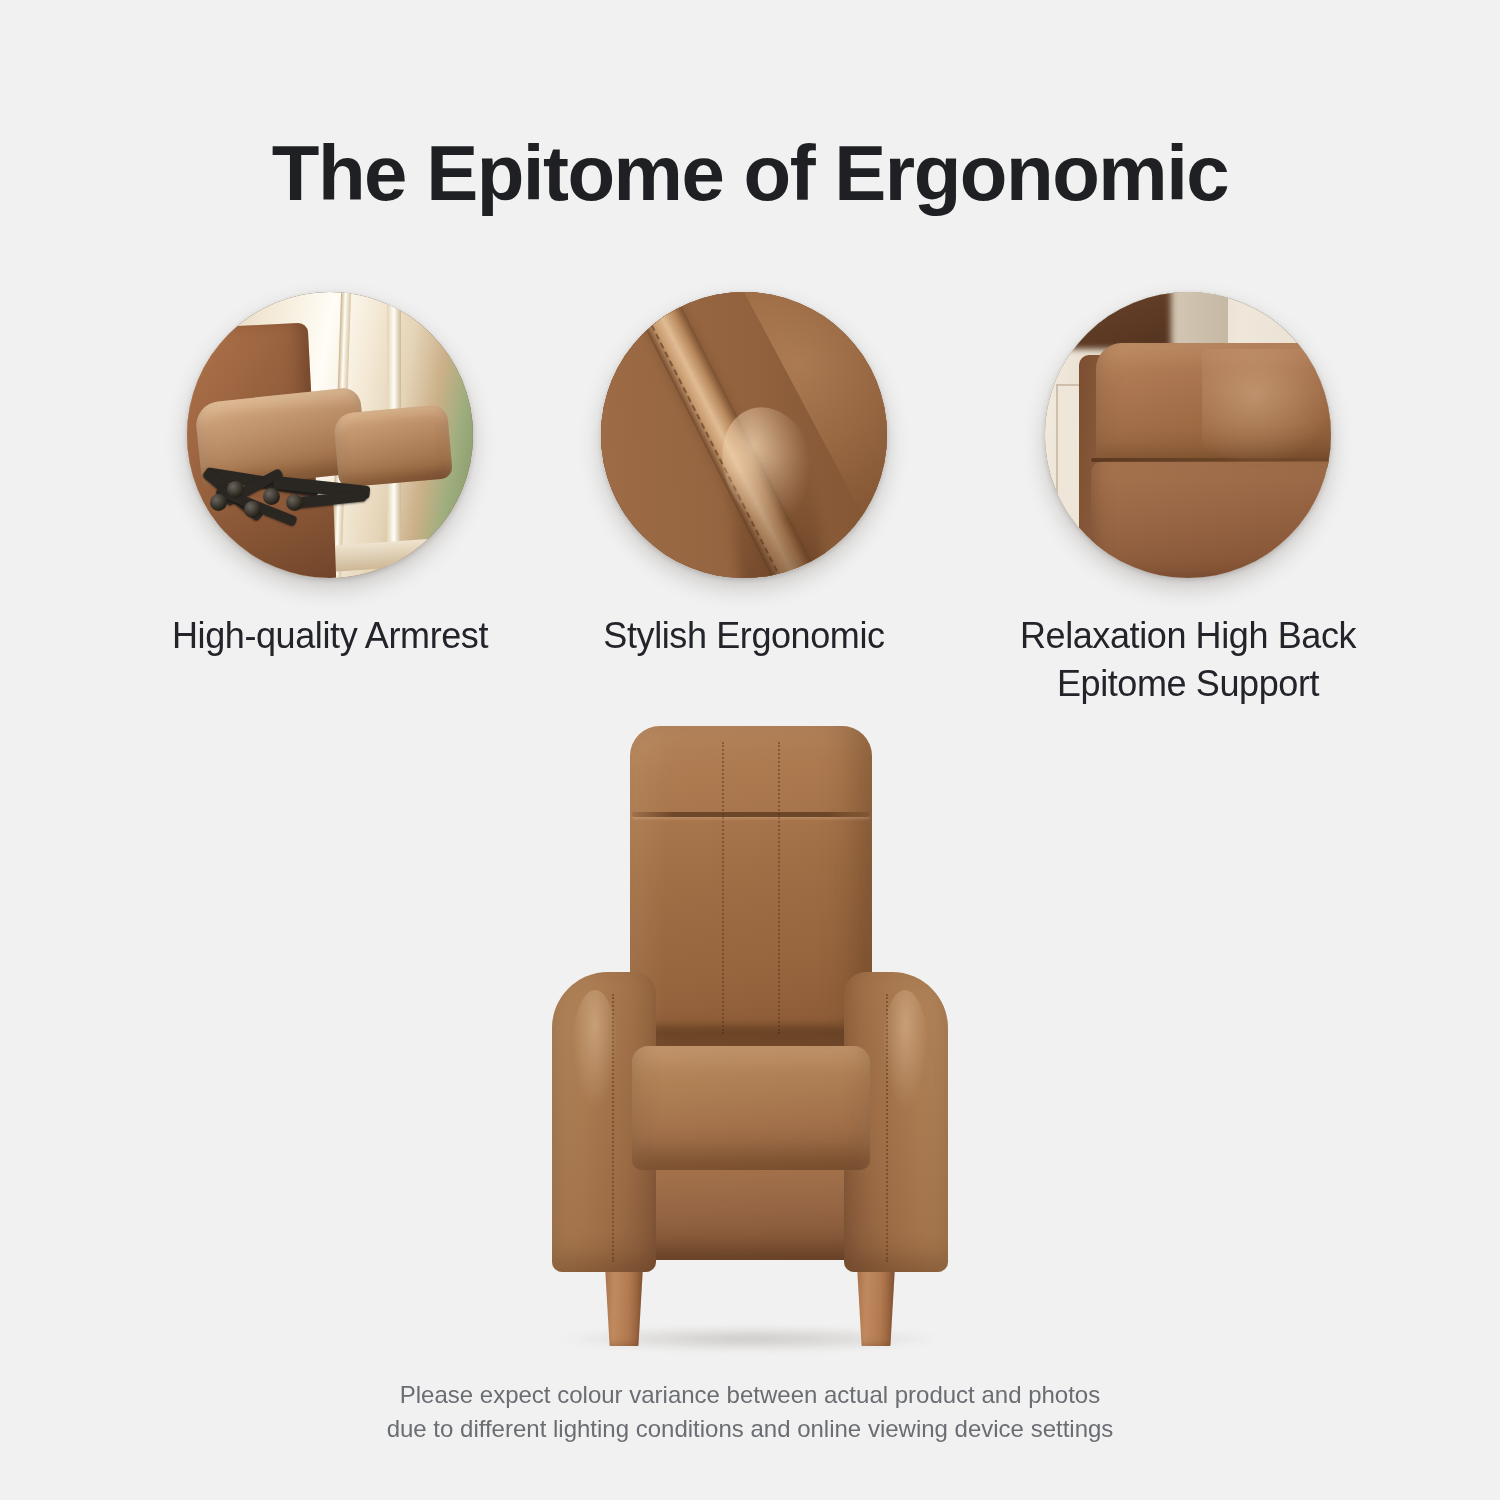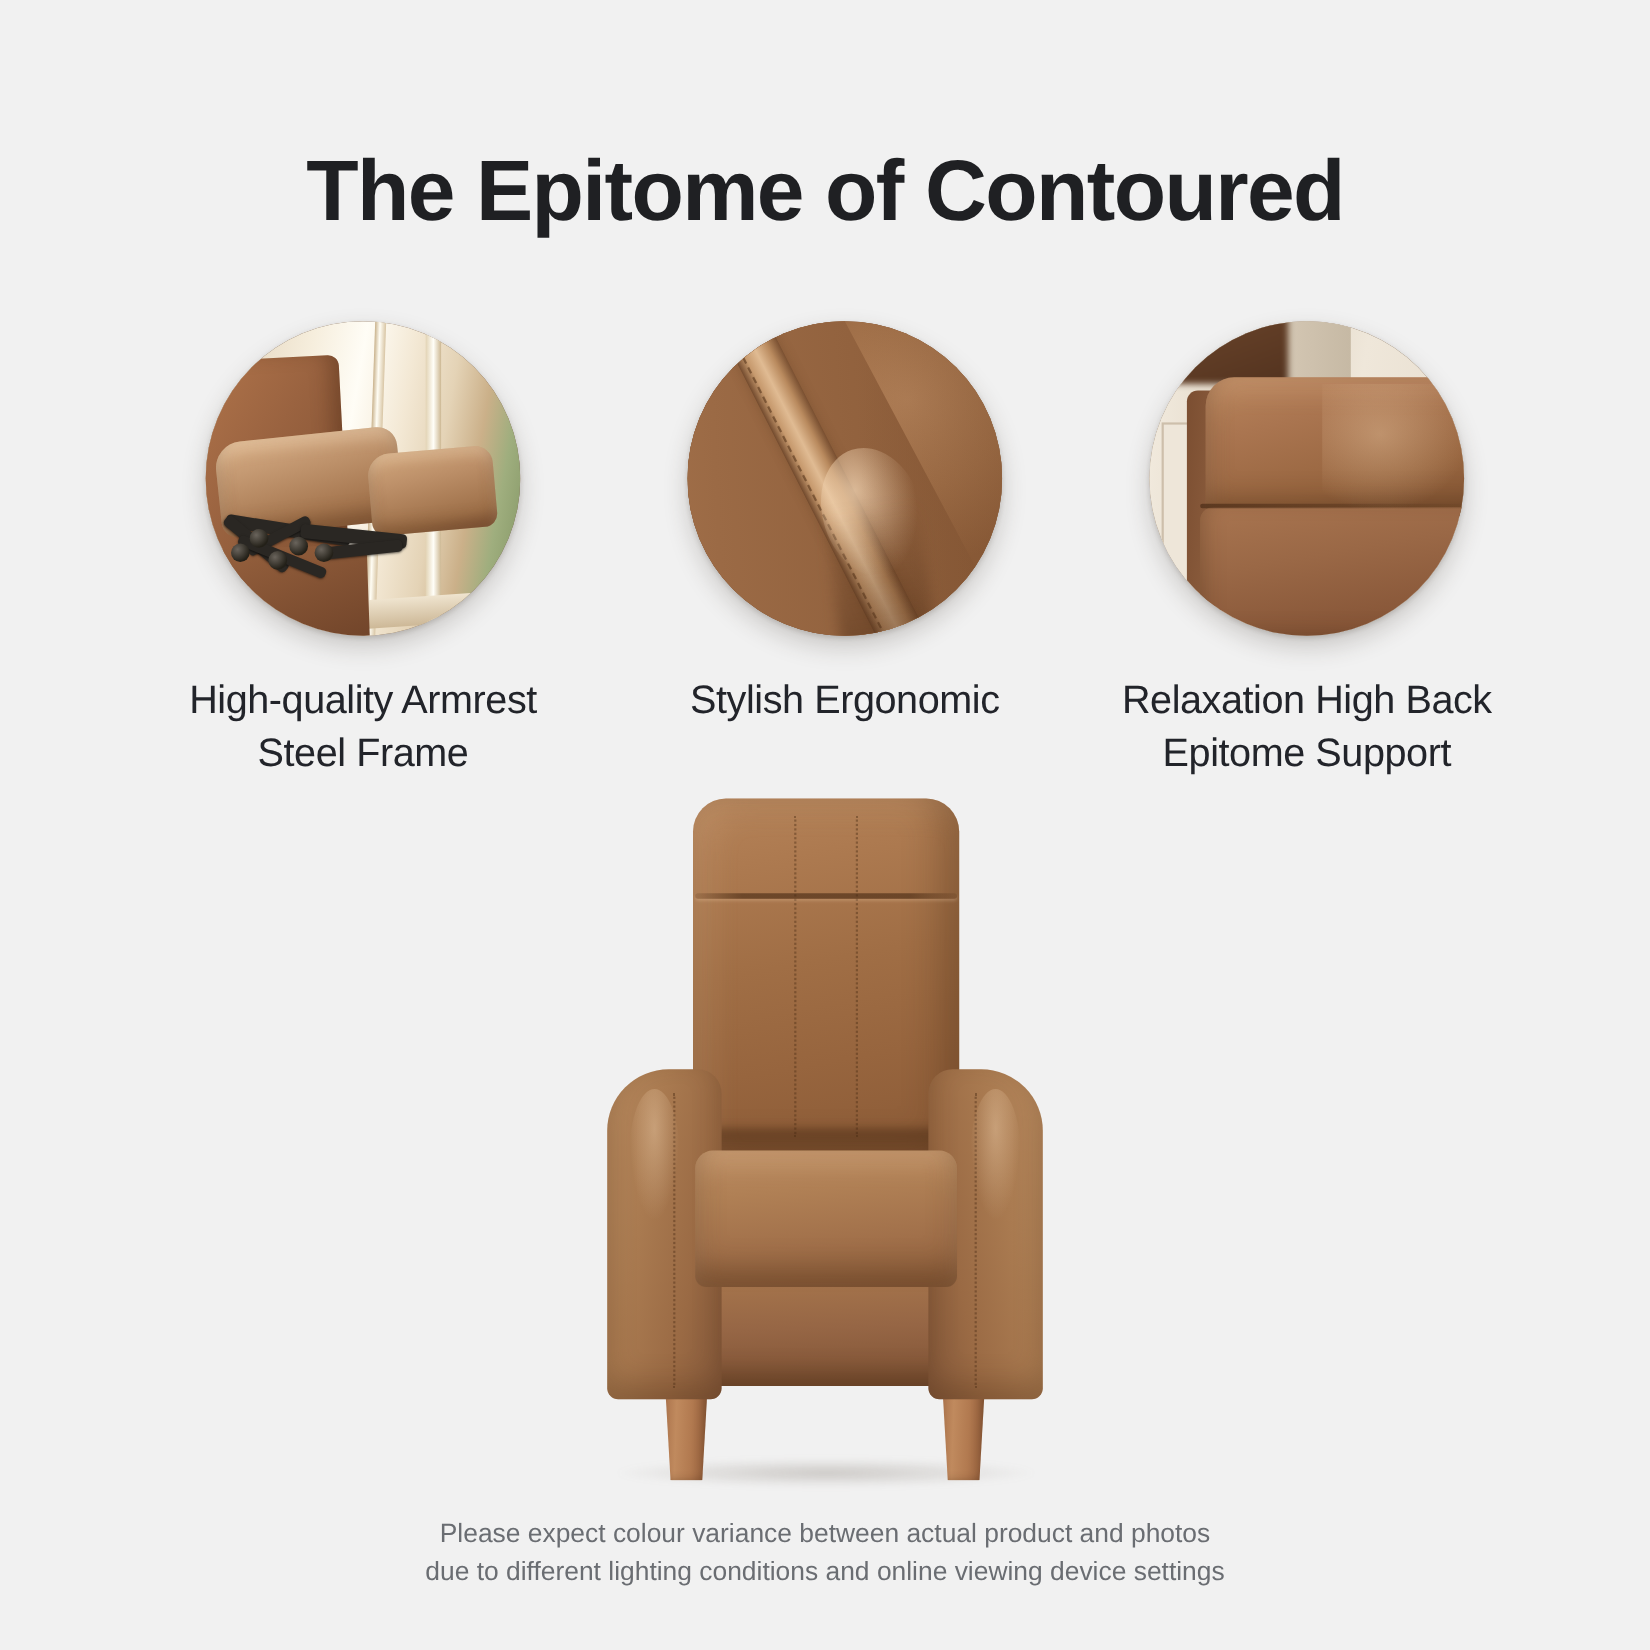--- a/index.html
+++ b/index.html
@@ -43,21 +43,21 @@
     height: 420px;
   }
 
   .feature {
     position: absolute;
     top: 0;
     width: 400px;
     text-align: center;
   }
   .feature-1 { left: 130px; }
-  .feature-2 { left: 568px; }
+  .feature-2 { left: 544px; }
   .feature-3 { left: 988px; }
 
   .circle-wrap {
     position: relative;
     width: 286px;
     height: 286px;
     margin: 0 auto;
     border-radius: 50%;
     overflow: hidden;
     box-shadow: 0 10px 22px rgba(60,50,40,0.22),
@@ -438,21 +438,21 @@
     font-size: 24px;
     line-height: 1.42;
     color: #6a6d72;
   }
 </style>
 </head>
 <body>
 
 <div class="page">
 
-  <h1 class="title">The Epitome of Contoured</h1>
+  <h1 class="title">The Epitome of Ergonomic</h1>
 
   <div class="features">
 
     <div class="feature feature-1">
       <div class="circle-wrap">
         <div class="circle-inner">
           <div class="c1-bg"></div>
           <div class="c1-windowframe"></div>
           <div class="c1-windowframe2"></div>
           <div class="c1-sill"></div>
@@ -470,21 +470,20 @@
             <b class="p1"></b>
               <b class="p2"></b>
               <b class="p3"></b>
             <b class="p4"></b>
               <b class="p5"></b>
           </div>
         </div>
       </div>
       <div class="caption">
         <div>High-quality Armrest</div>
-        <div>Steel Frame</div>
       </div>
     </div>
 
     <div class="feature feature-2">
       <div class="circle-wrap">
         <div class="circle-inner">
           <div class="c2-bg"></div>
           <div class="c2-left"></div>
           <div class="c2-piping"></div>
           <div class="c2-stitch"></div>

